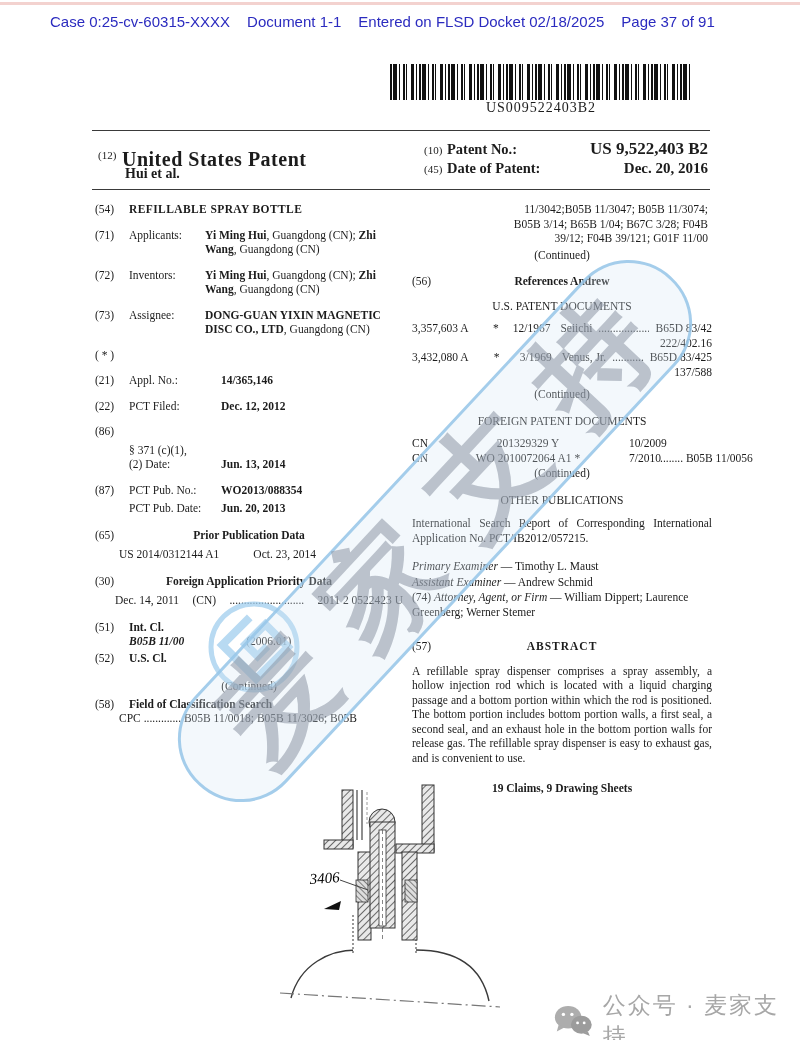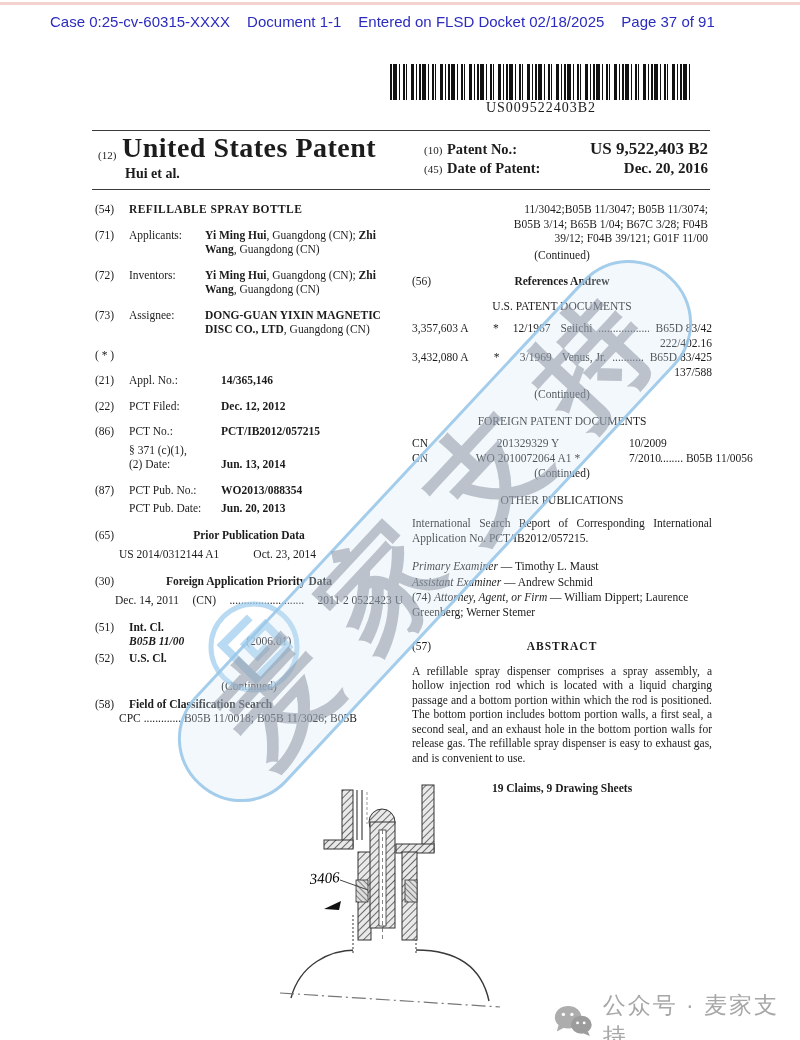--- a/index.html
+++ b/index.html
@@ -19,21 +19,21 @@
       repeating-linear-gradient(90deg,#111 0 2px,transparent 2px 3px,#111 3px 7px,transparent 7px 9px,
       #111 9px 10px,transparent 10px 13px,#111 13px 15px,transparent 15px 16px,#111 16px 17px,transparent 17px 21px,
       #111 21px 24px,transparent 24px 26px,#111 26px 27px,transparent 27px 29px);
   }
   .barcode-text{position:absolute;left:390px;top:100px;width:302px;text-align:center;font-size:14px;letter-spacing:1px;}
   
   .rule{position:absolute;left:92px;width:618px;border-top:1.5px solid #3a3a3a;}
   .r1{top:130px;} .r2{top:189px;}
   .hdr-num{font-size:11px;}
   .hdr12{position:absolute;left:98px;top:149px;}
-  .hdr-title{position:absolute;left:122px;top:132px;font-size:28px;font-weight:bold;letter-spacing:.5px;}
+  .hdr-title{position:absolute;left:122px;top:148px;font-size:20px;font-weight:bold;letter-spacing:.5px;}
   .hdr-auth{position:absolute;left:125px;top:166px;font-size:14px;font-weight:bold;}
   .hdr10{position:absolute;left:424px;top:144px;}
   .hdr45{position:absolute;left:424px;top:163px;}
   .hdr-lbl{position:absolute;left:447px;font-size:14.5px;font-weight:bold;}
   .hl10{top:141px;} .hl45{top:160px;}
   .hdr-val{position:absolute;right:92px;text-align:right;font-weight:bold;}
   .hv10{top:139px;font-size:17px;} .hv45{top:160px;font-size:15px;}
   
   .col{position:absolute;top:202px;font-size:11.5px;line-height:14.5px;}
   .col-left{left:95px;width:308px;}
@@ -158,24 +158,20 @@
   <div class="row">
     <span>(22)</span>
     <span class="lblrow2">
       <span>PCT Filed:</span>
       <span class="b">Dec. 12, 2012</span>
     </span>
   </div>
 
   <div class="row" style="margin-bottom:3px;">
     <span>(86)</span>
-    <span class="lblrow2">
-      <span>PCT No.:</span>
-      <span class="b">PCT/IB2012/057215</span>
-    </span>
   </div>
   <div class="sub86" style="margin-top:4px;">
     <span>
       <span>§ 371 (c)(1),</span><br>
       <span>(2) Date:</span>
     </span>
     <span style="align-self:end;" class="b">Jun. 13, 2014</span>
   </div>
 
   <div class="row" style="margin-bottom:4px;">

